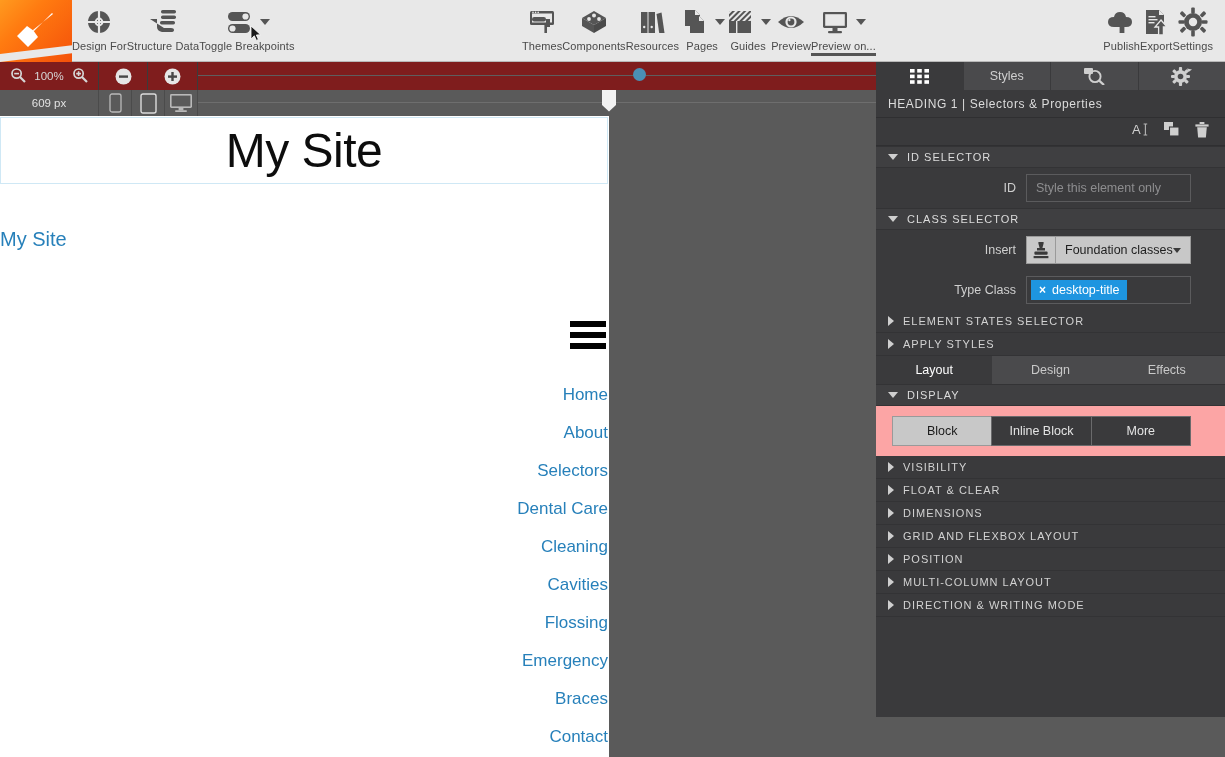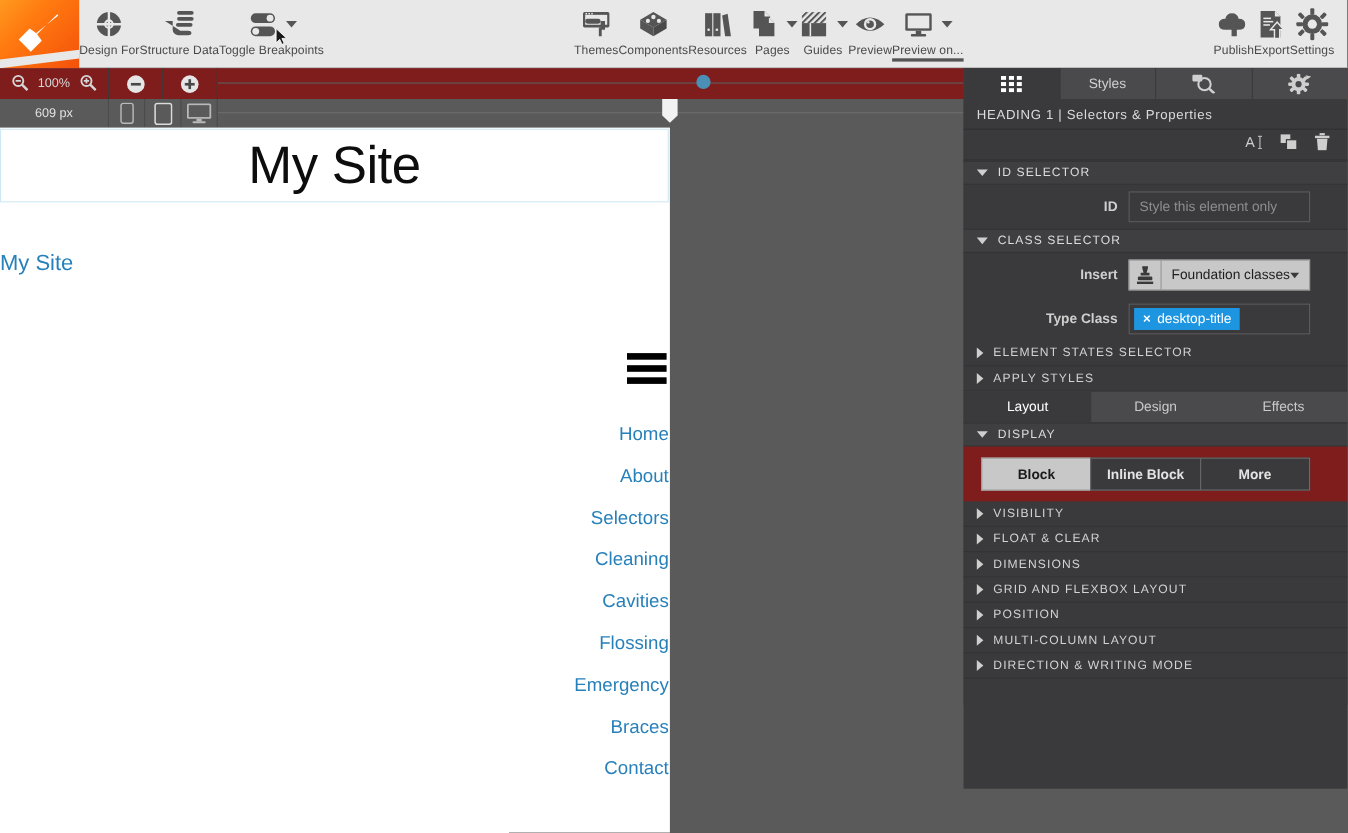--- a/index.html
+++ b/index.html
@@ -147,21 +147,21 @@
     border-top:1px solid #333335; border-bottom:1px solid #333335;
   }
   .tri-d{ width:0;height:0;border-left:5px solid transparent;border-right:5px solid transparent;border-top:6px solid #cfcfcf; }
   .tri-r{ width:0;height:0;border-top:5px solid transparent;border-bottom:5px solid transparent;border-left:6px solid #cfcfcf; }
 
   .fieldrow{
     display:flex; align-items:center; height:40px; padding:0 34px 0 0;
     background:#3a3a3c;
   }
   .flabel{
-    width:150px; text-align:right; padding-right:10px; color:#cfcfcf; font-size:12.5px;font-weight:bold;
+    width:150px; text-align:right; padding-right:10px; color:#cfcfcf; font-size:12.5px;
   }
   .finput{
     flex:1 1 auto; height:28px; background:#3a3a3c; border:1px solid #5b5b5d;
     color:#8d8d8f; font-size:12.5px; display:flex; align-items:center; padding-left:9px;
   }
   .stamp-btn{
     width:30px; height:28px; background:#c8c8c8; border:1px solid #9a9a9a;
     display:flex; align-items:center; justify-content:center; flex:none;
   }
   .dropdown{
@@ -180,21 +180,21 @@
   }
   .tag .x{ font-size:12px; font-weight:bold; }
 
   .ldtabs{ display:flex; height:28px; background:#4a4a4c; }
   .ldtab{
     flex:1 1 0; display:flex; align-items:center; justify-content:center;
     color:#c9c9c9; font-size:12.5px;
   }
   .ldtab.sel{ background:#3a3a3c; color:#fff; }
 
-  .segwrap{ padding:10px 34px 10px 16px; background:#7f1d1d;font-weight:bold; }
+  .segwrap{ padding:10px 34px 10px 16px; background:#fca5a5; }
   .seg{ display:flex; height:30px; }
   .segbtn{
     flex:1 1 0; display:flex; align-items:center; justify-content:center;
     border:1px solid #6a6a6c; border-right:none; color:#e4e4e4; font-size:12.5px;
     background:#3a3a3c;
   }
   .segbtn:last-child{ border-right:1px solid #6a6a6c; }
   .segbtn.sel{ background:#c8c8c8; color:#1a1a1a; border-color:#9a9a9a; }
 
   .sec-row{
@@ -490,20 +490,21 @@
     <div class="burger">
       <span></span>
       <span></span>
       <span></span>
     </div>
 
     <div class="navlist">
       <a class="navlink">Home</a>
       <a class="navlink">About</a>
       <a class="navlink">Selectors</a>
+      <a class="navlink">Dental Care</a>
       <a class="navlink lvl1">Cleaning</a>
       <a class="navlink lvl1">Cavities</a>
       <a class="navlink lvl1">Flossing</a>
       <a class="navlink">Emergency</a>
       <a class="navlink">Braces</a>
       <a class="navlink">Contact</a>
     </div>
   </div>
 
   <div class="rpanel">

